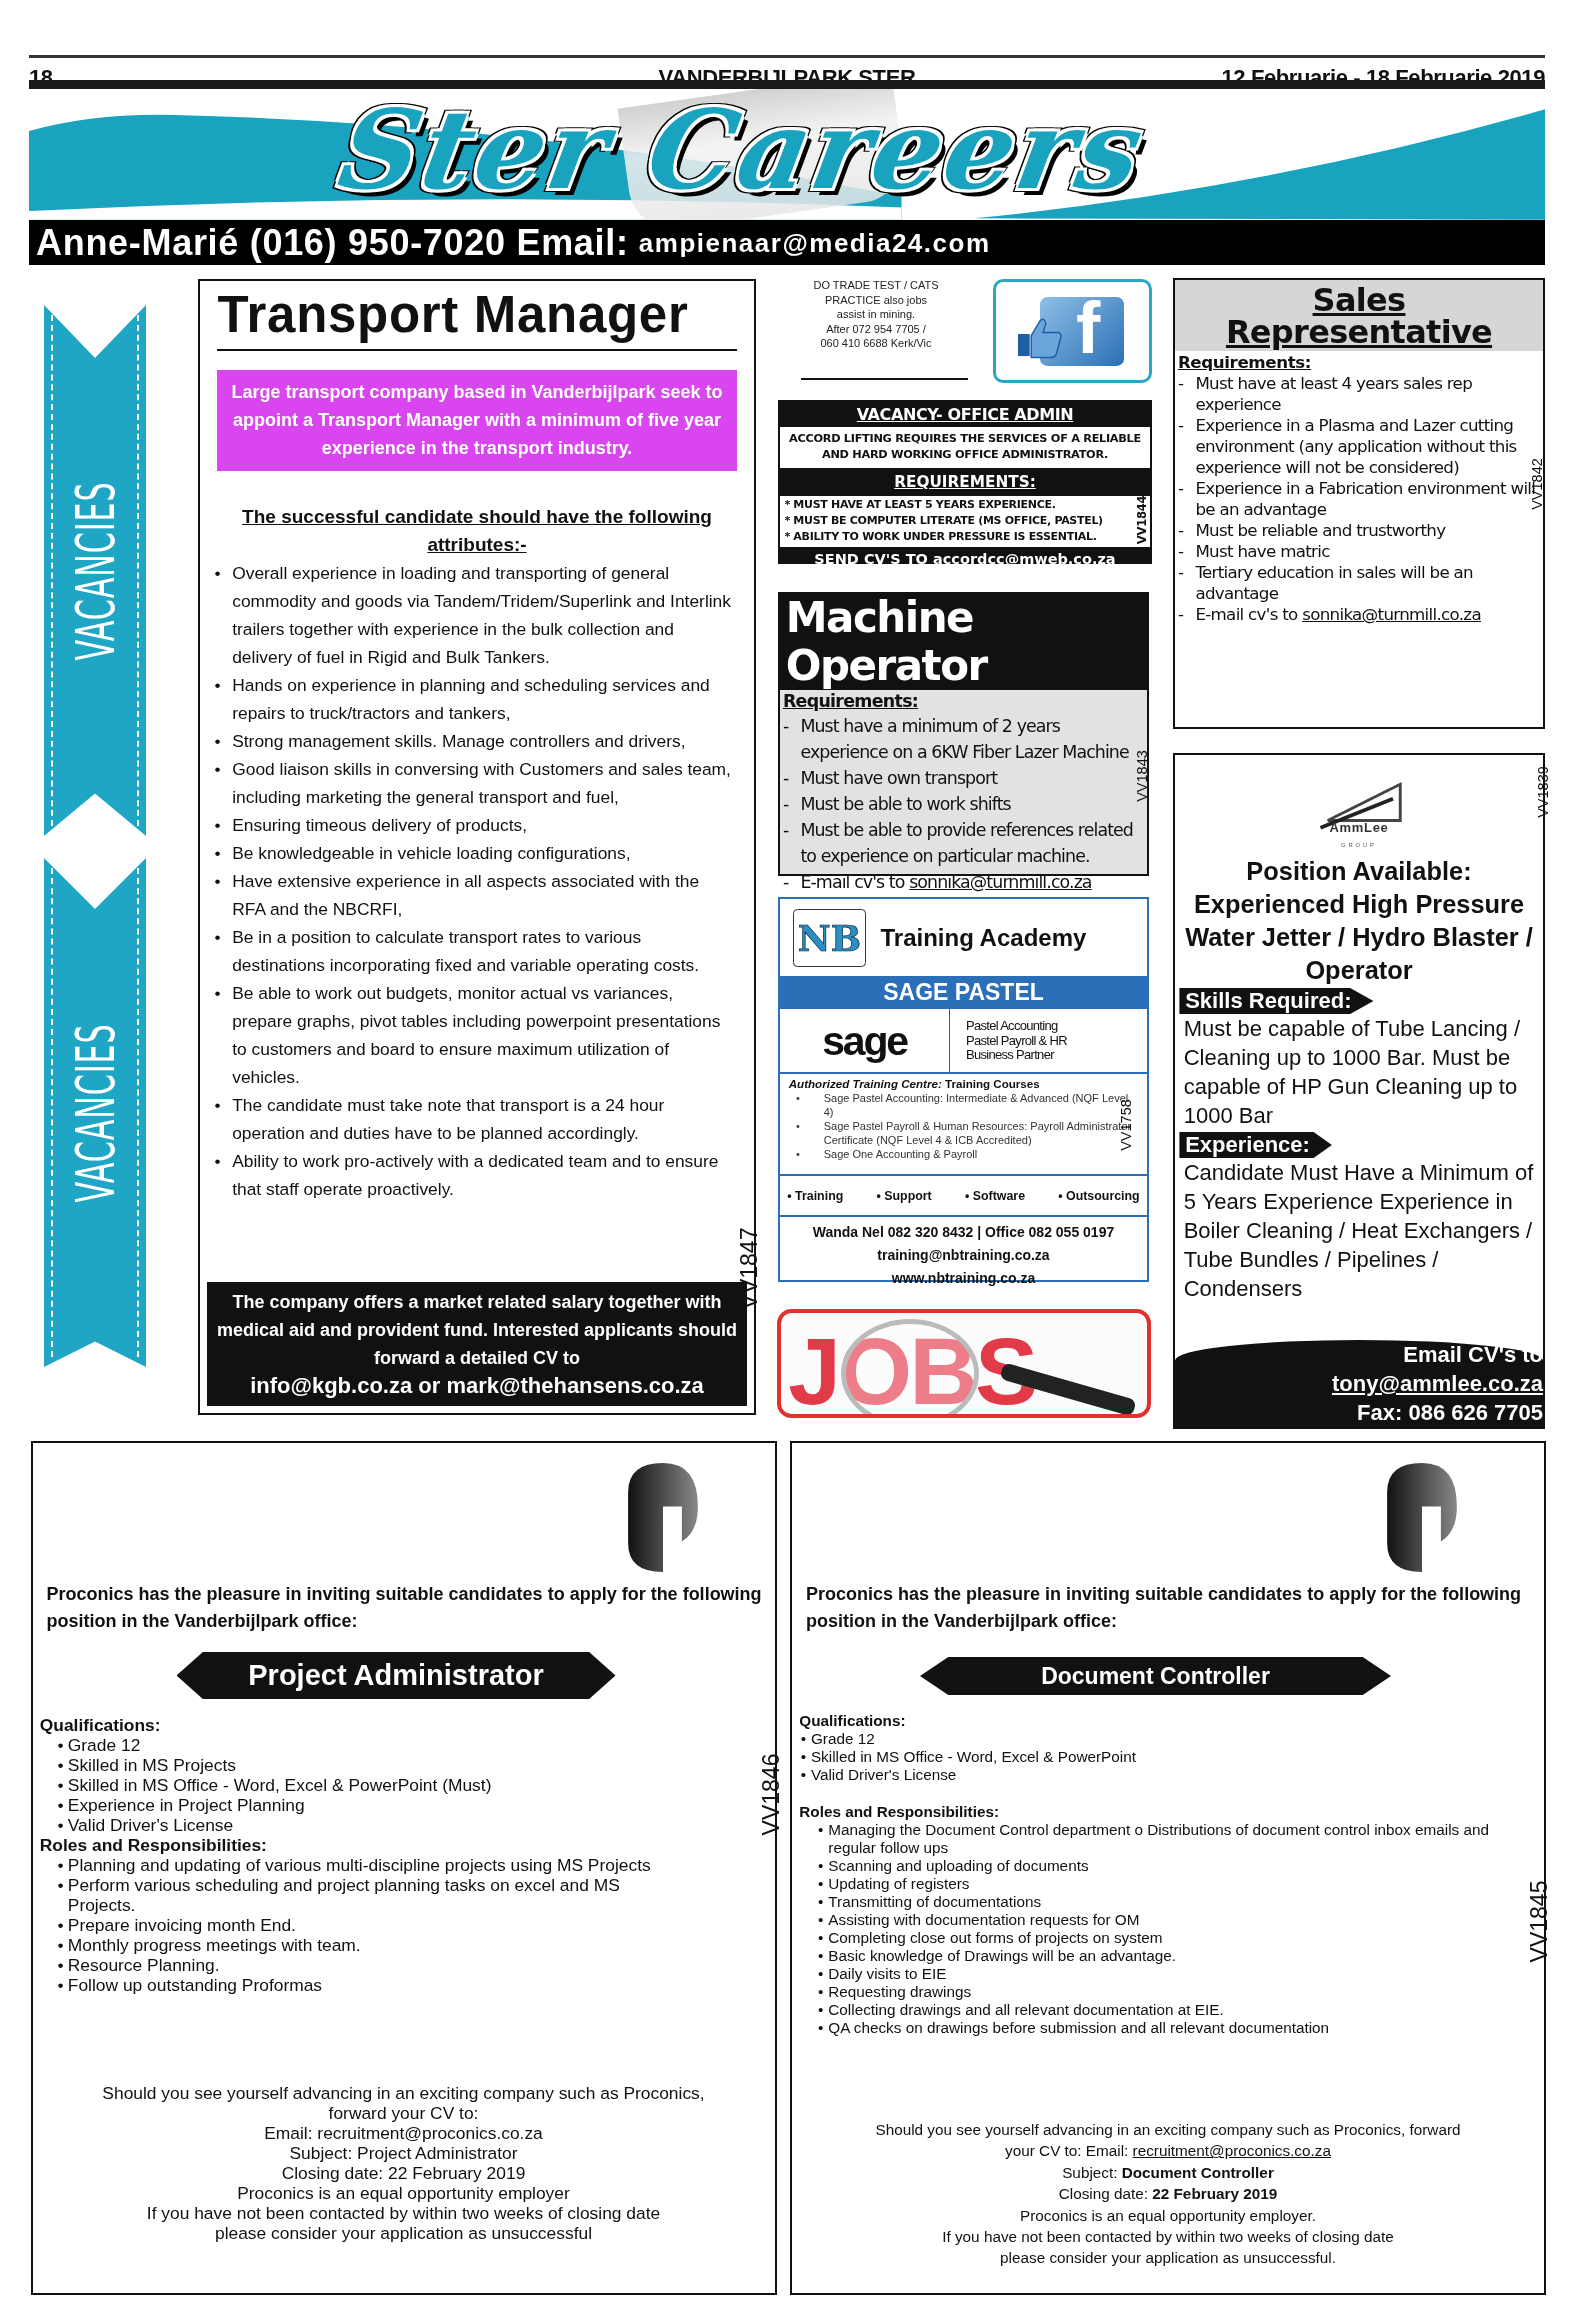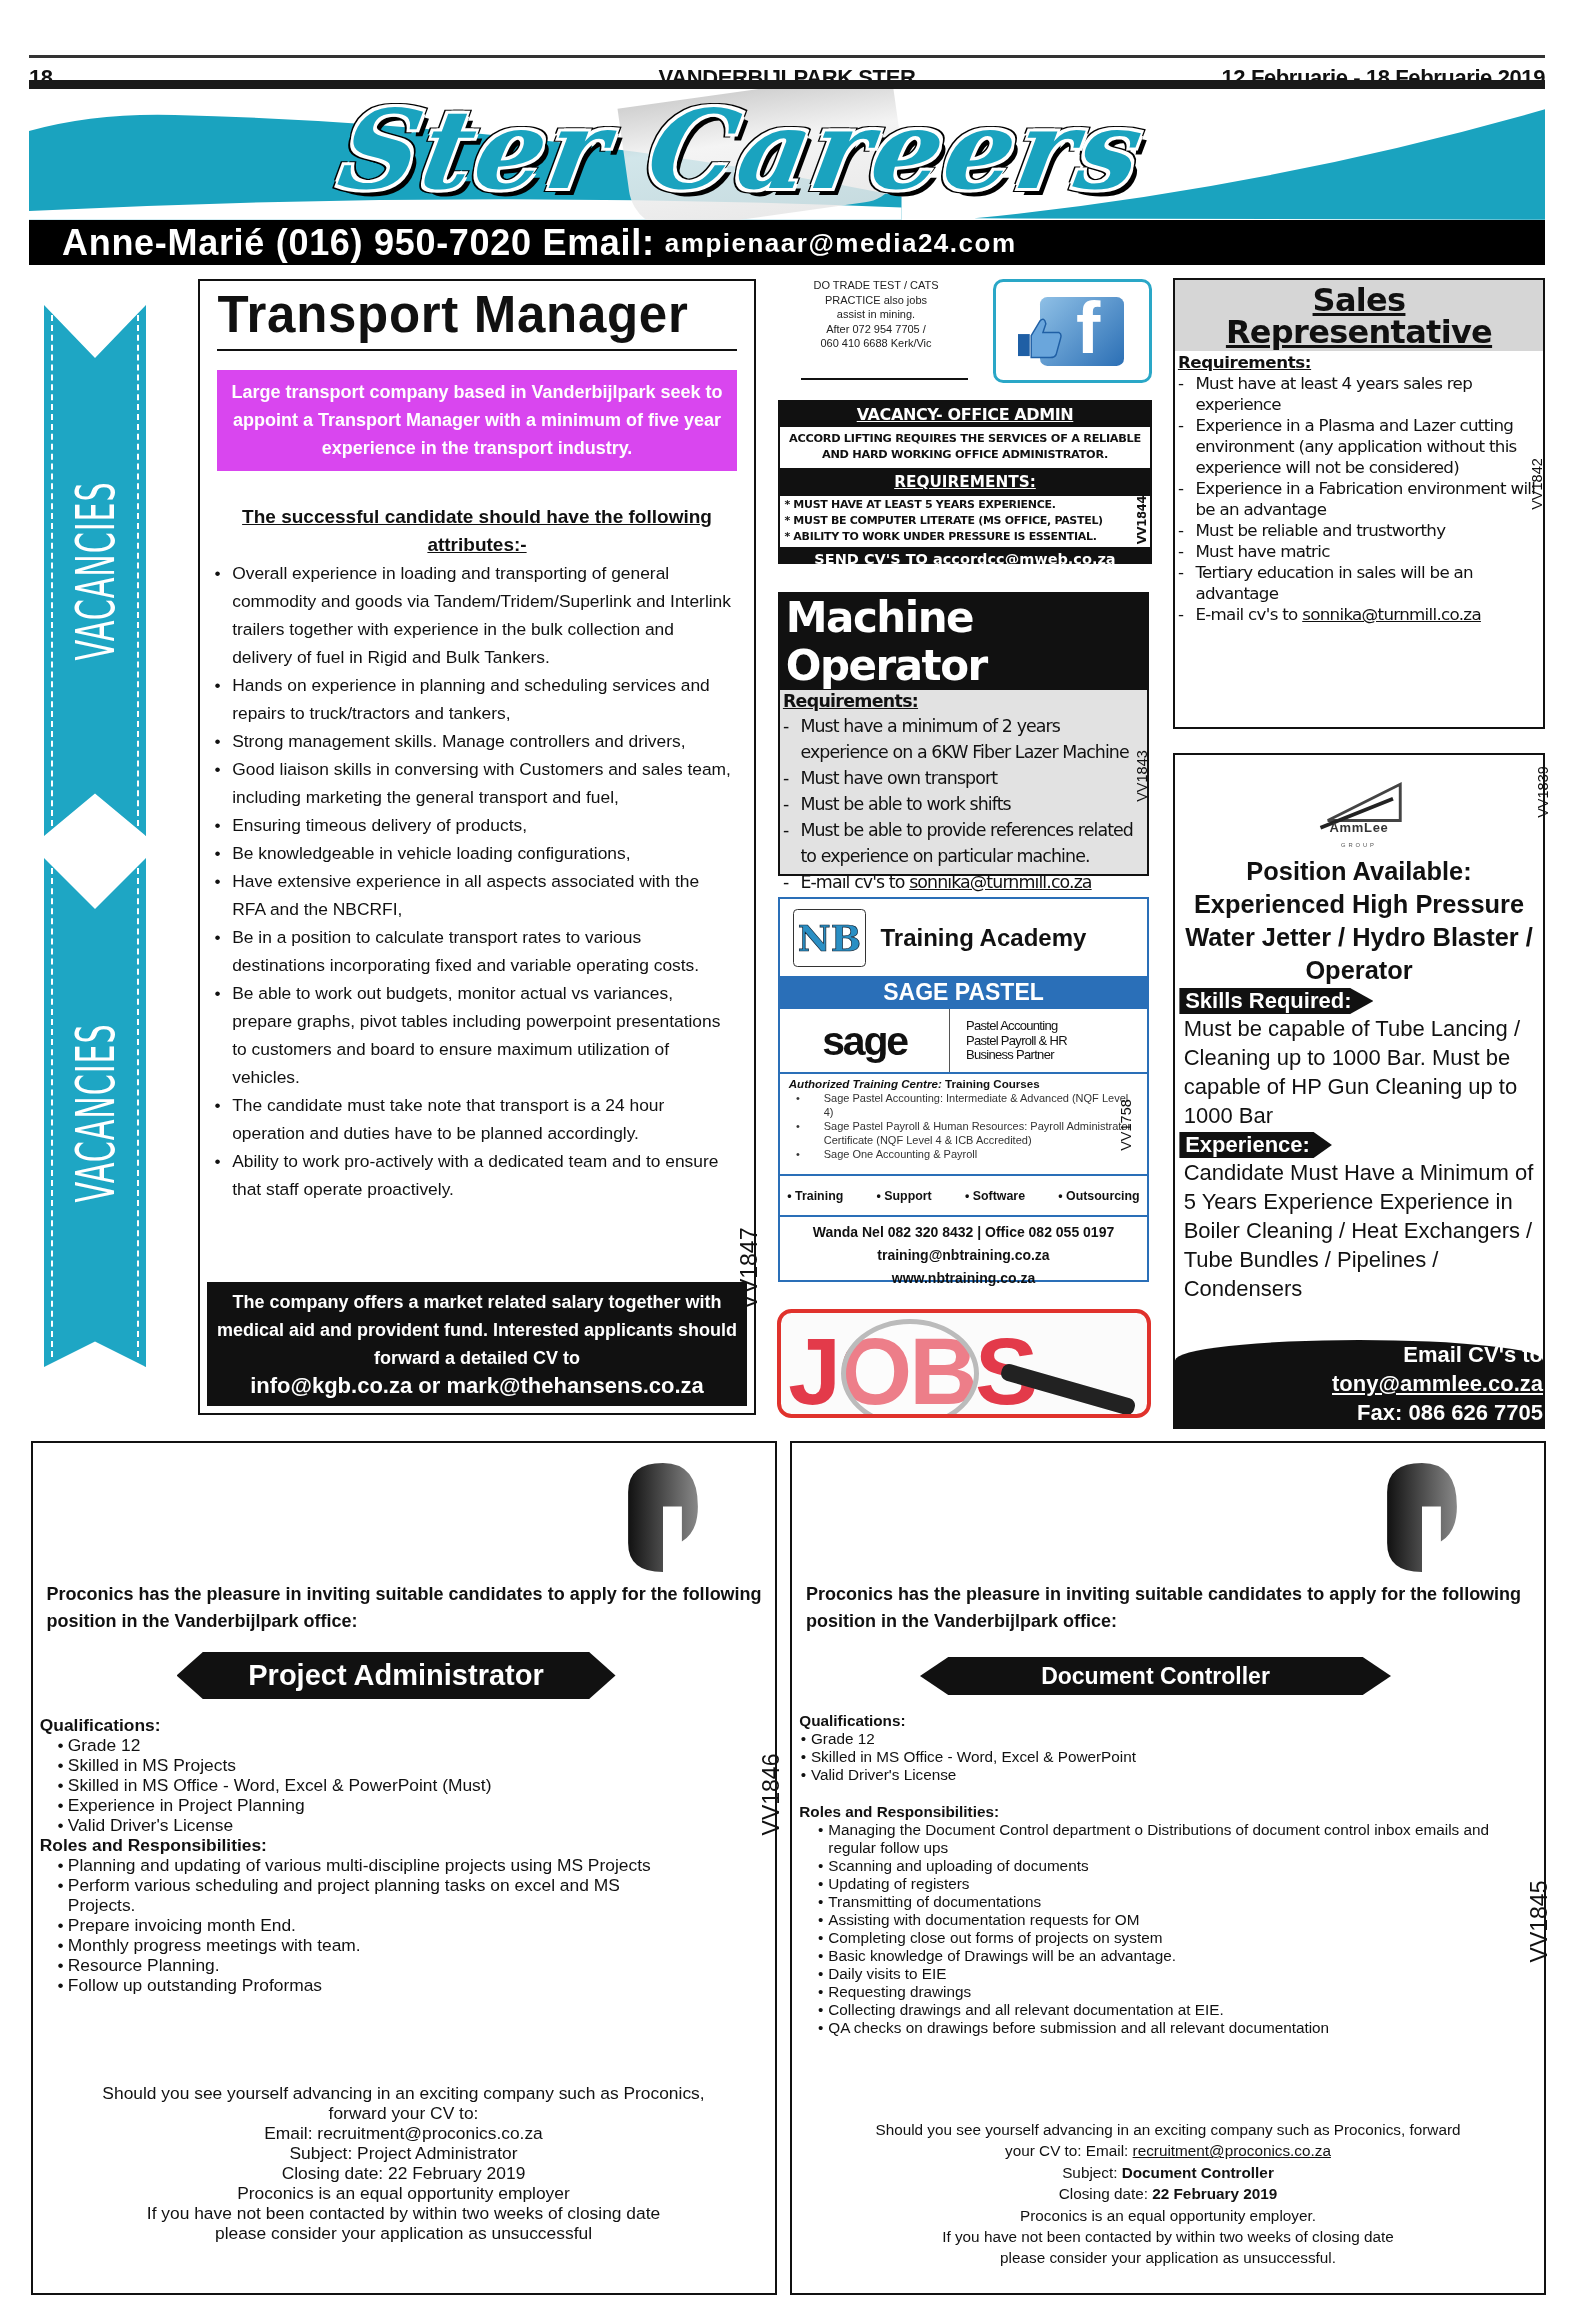--- a/index.html
+++ b/index.html
@@ -14,21 +14,21 @@
   .pg-date { right: 29px; }
   .pg-rule { left: 29px; top: 55px; width: 1516px; height: 2.9px; background: #333; }
 
   
   .banner { left: 29px; top: 80px; width: 1516px; height: 185px; overflow: hidden; background: #fff; }
   .banner-topbar { left: 0; top: 0; width: 100%; height: 8.7px; background: #1a1a1a; }
   .banner-wave { left: 0; top: 0; }
   .banner-roll { left: 596px; top: 8.7px; width: 276px; height: 127px; background: linear-gradient(180deg,#c9c9c9,#f2f2f2 40%,#e6e6e6); border-radius: 0 0 44px 44px; transform: rotate(-8deg); opacity: .85; }
   .banner-title { left: 313px; top: 5.8px; font-family: "DejaVu Serif", serif; font-style: italic; font-weight: bold; font-size: 109px; color: #1aa3bf; letter-spacing: 2.9px;
     text-shadow: -2.9px -2.9px 0 #fff, 2.9px -2.9px 0 #fff, -2.9px 2.9px 0 #fff, 2.9px 2.9px 0 #fff, 7.3px 7.3px 0 #000, -4.4px -4.4px 0 #000, 4.4px -4.4px 0 #000, -4.4px 4.4px 0 #000; transform: skewX(-10deg); }
-  .banner-contact { left: 0; top: 140px; width: 100%; height: 46px; background: #000; color: #fff; display: flex; align-items: center; padding-left: 33px; }
+  .banner-contact { left: 0; top: 140px; width: 100%; height: 46px; background: #000; color: #fff; display: flex; align-items: center; padding-left: 7px; }
   .banner-contact .name { font-size: 36px; font-weight: bold; letter-spacing: 0.7px; }
   .banner-contact .email { font-size: 26px; font-weight: bold; margin-left: 10.2px; letter-spacing: 1.5px; }
 
   
   .ribbon { width: 102px; background: #1ea6c4; clip-path: polygon(0 0, 50% 10%, 100% 0, 100% 100%, 50% 92%, 0 100%); box-shadow: 2.9px 2.9px 4.4px rgba(0,0,0,.3); }
   .ribbon-inner { position: absolute; left: 7.3px; right: 7.3px; top: 10.2px; bottom: 10.2px; border-left: 2.2px dashed #fff; border-right: 2.2px dashed #fff; }
   .ribbon-text { position: absolute; left: 50%; top: 50%; transform: translate(-50%,-50%) rotate(-90deg); color: #fff; font-size: 54px; font-family: "DejaVu Sans", sans-serif; font-weight: normal; letter-spacing: 1.5px; white-space: nowrap; transform-origin: center; font-stretch: condensed; }
   .ribbon-text span { display: inline-block; transform: scaleX(.62); }
   .vref { position: absolute; transform: rotate(-90deg); transform-origin: center; font-size: 19px; white-space: nowrap; }
 

